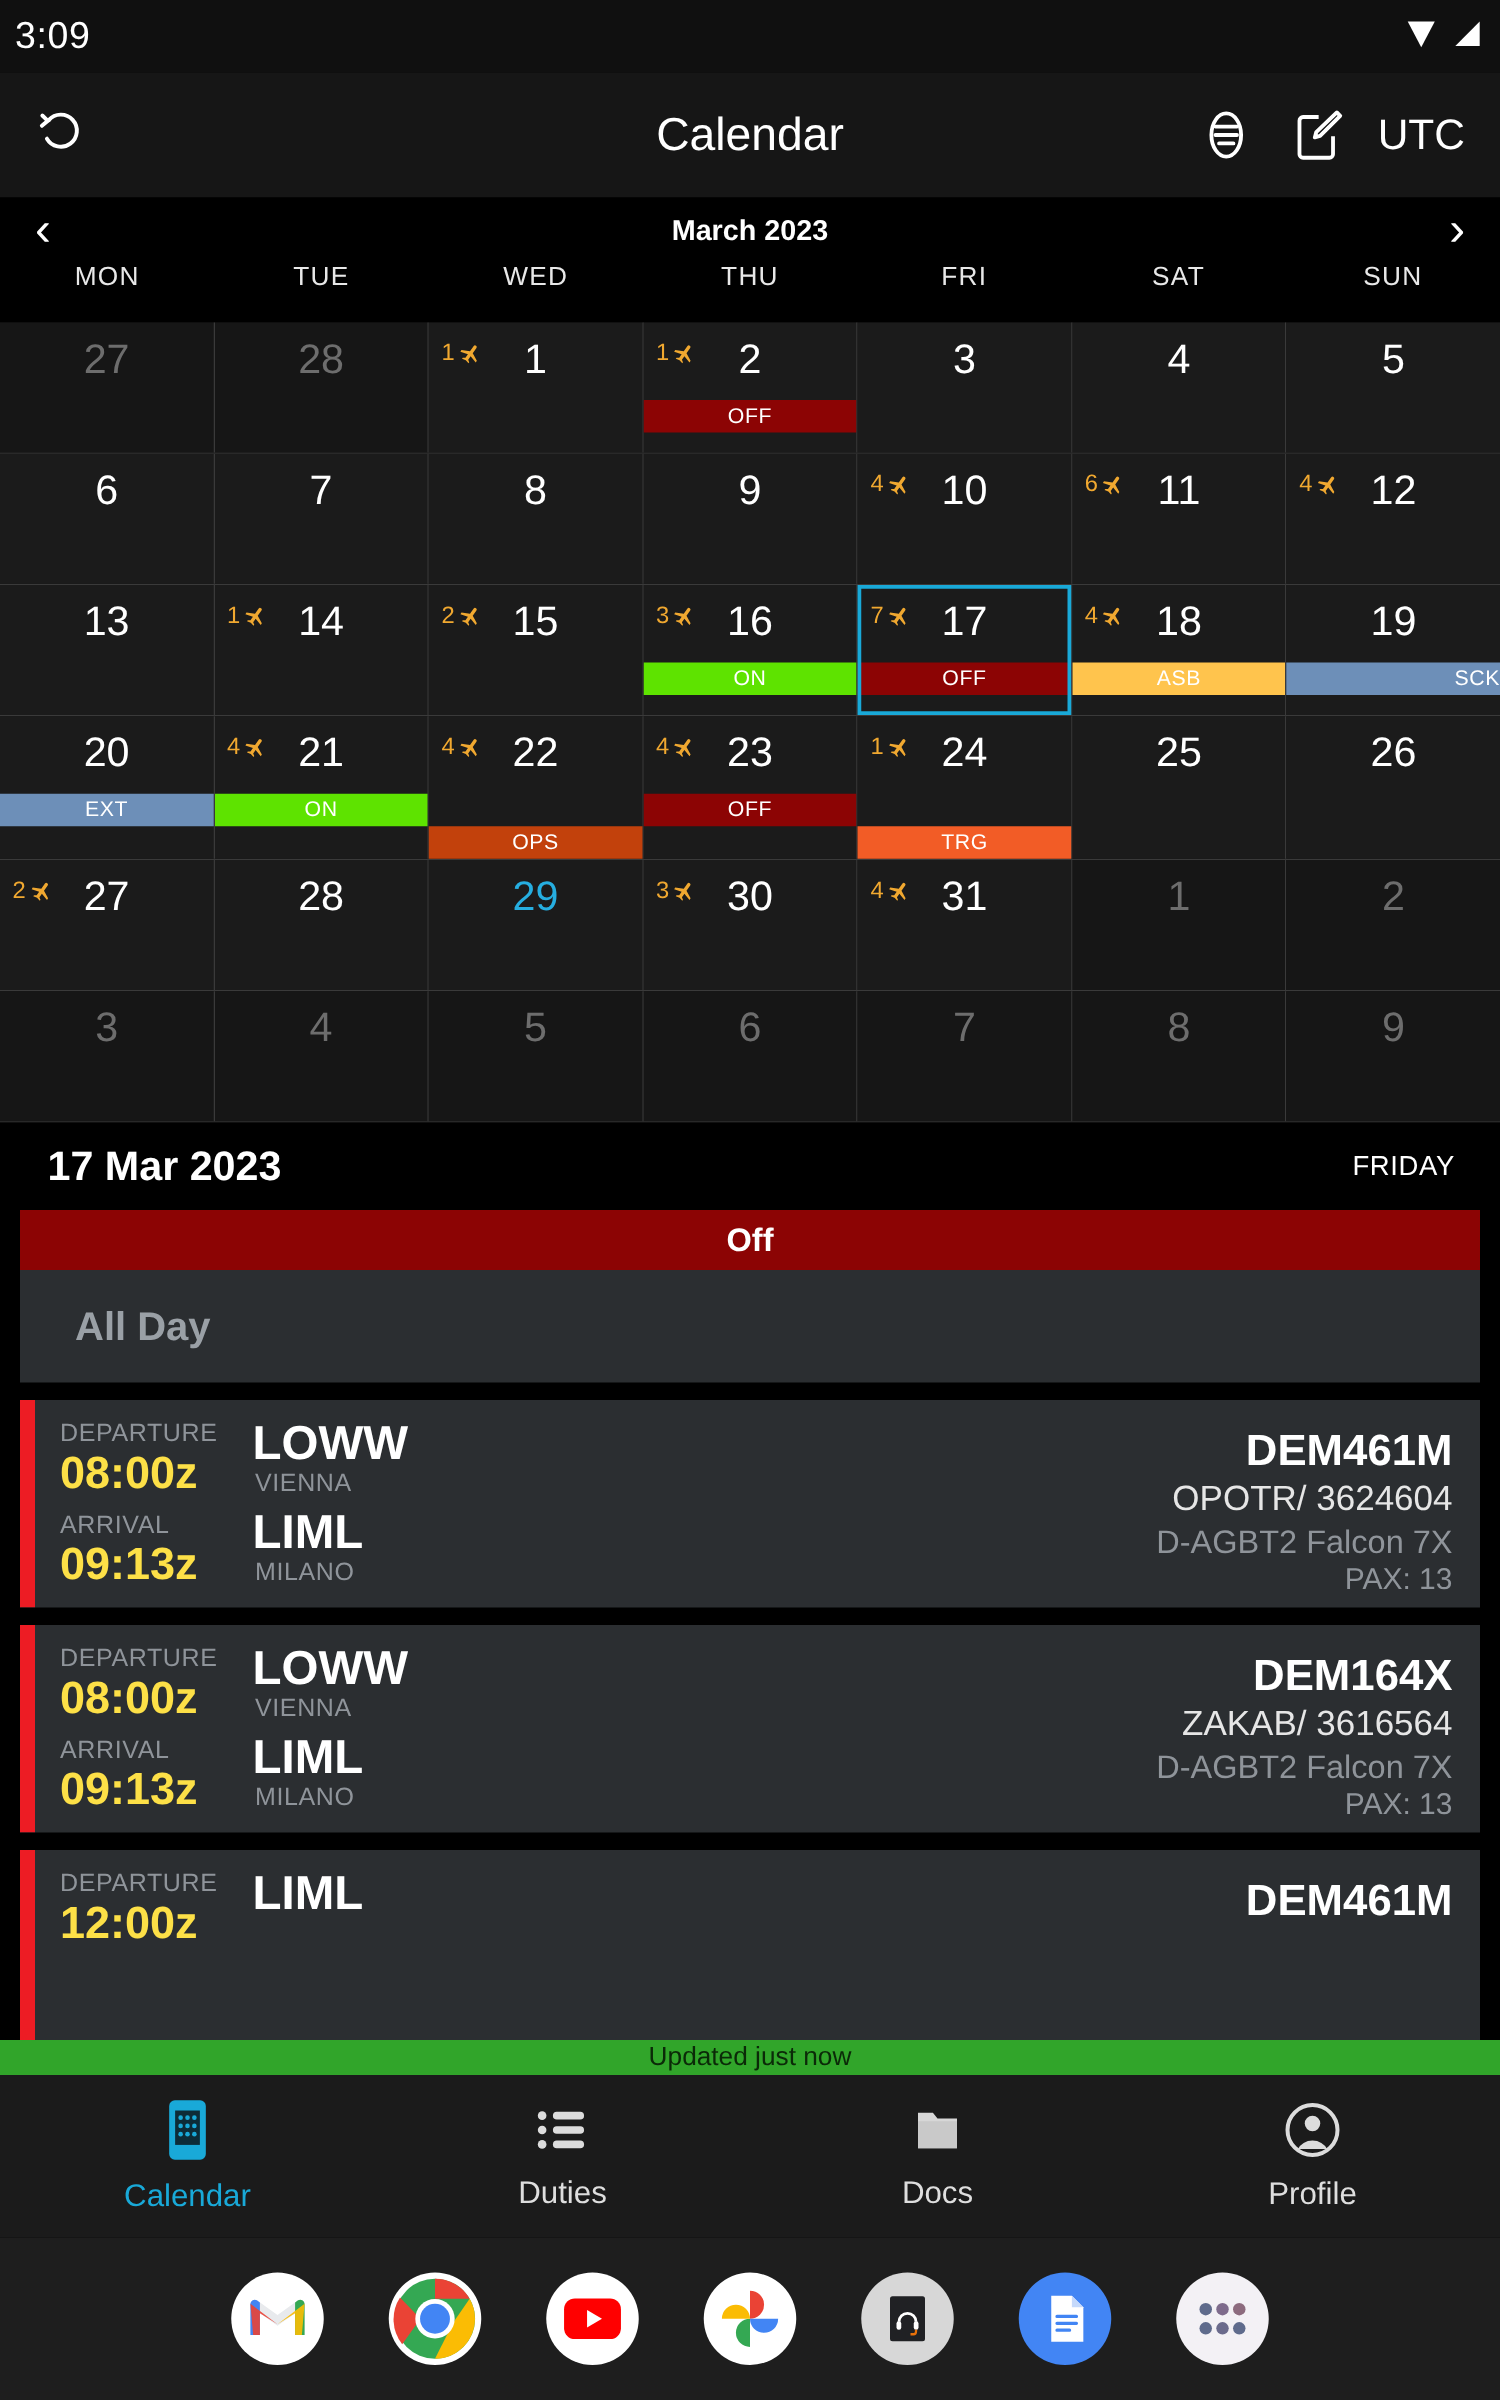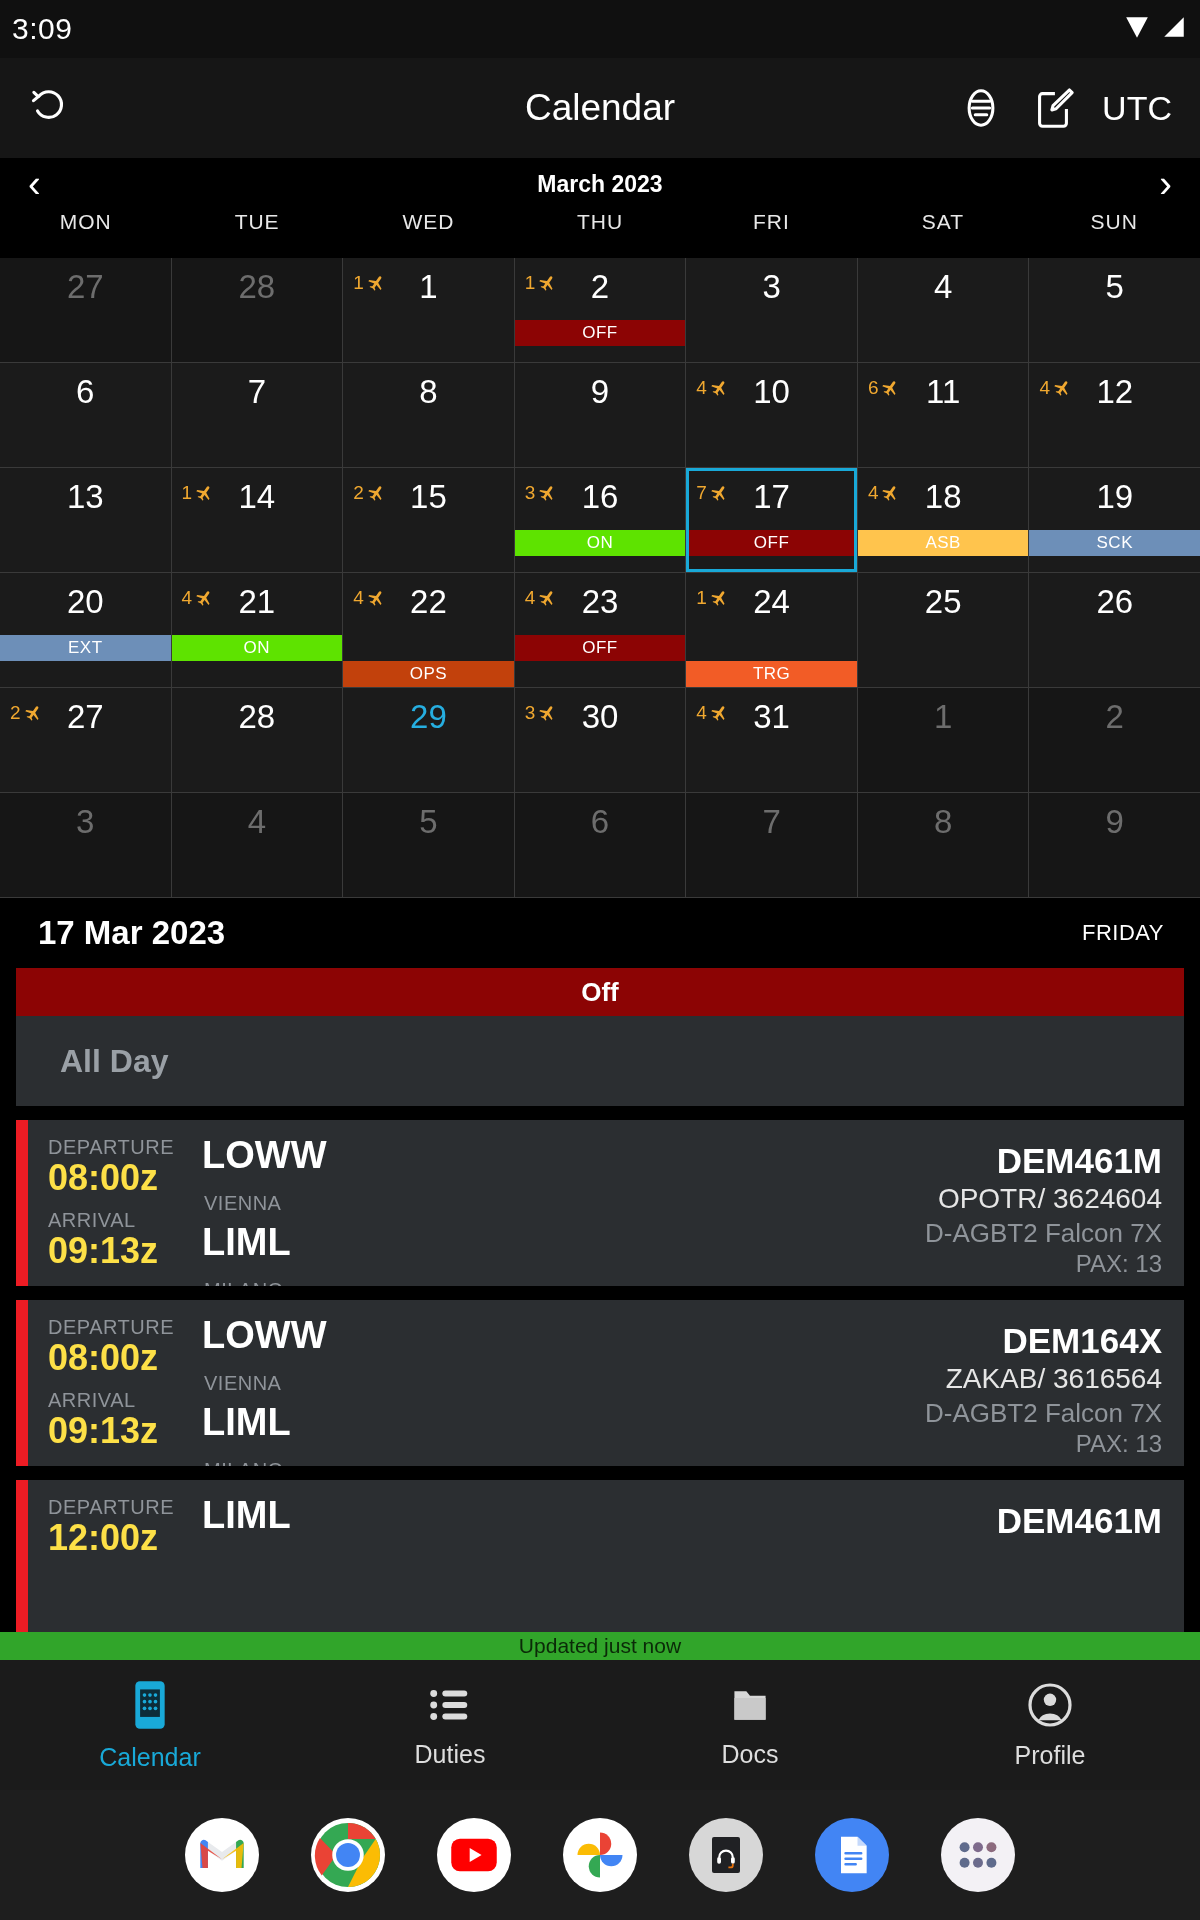--- a/index.html
+++ b/index.html
@@ -93,21 +93,21 @@
   .cards { margin-top:14px; padding:0 16px; display:flex; flex-direction:column; gap:14px; }
   .card {
     background:#2b2e31; height:166px; display:flex; position:relative; overflow:hidden;
   }
   .card .stripe { width:12px; background:#ed1c24; flex:0 0 12px; }
   .card .times { width:170px; padding:16px 0 0 20px; }
   .card .lbl { font-size:20px; color:#8f949a; letter-spacing:.5px; }
   .card .tm { font-size:36px; color:#fde047; font-weight:700; margin:-2px 0 10px 0; }
   .card .ports { padding:16px 0 0 4px; flex:1; }
   .card .icao { font-size:38px; color:#fff; font-weight:700; line-height:1.05; }
-  .card .city { font-size:20px; color:#8f949a; letter-spacing:.5px; margin:16px 0 8px 2px; }
+  .card .city { font-size:20px; color:#8f949a; letter-spacing:.5px; margin:0 0 8px 2px; }
   .card .meta { margin-left:auto; text-align:right; padding:22px 22px 0 0; }
   .card .fnum { font-size:35px; color:#fff; font-weight:700; line-height:1.1; }
   .card .reg { font-size:28px; color:#e6e6e6; line-height:1.3; }
   .card .ac { font-size:26px; color:#8f949a; line-height:1.25; }
   .card .pax { font-size:24px; color:#8f949a; line-height:1.25; }
 
   
   .toast {
     position:absolute; left:0; right:0; bottom:0; height:28px;
     background:#31a52a; display:flex; align-items:center; justify-content:center;
@@ -399,21 +399,21 @@
           </div>
           <div class="badgewrap">
             <div class="badge" style="background: rgb(255, 196, 77);">ASB</div>
           </div>
         </div>
         <div class="cell">
           <div class="topline">
             <div class="daynum">19</div>
           </div>
           <div class="badgewrap">
-            <div class="badge" style="background: rgb(109, 143, 184);">SCK</div>
+            <div class="badge" style="background: rgb(109, 143, 184); text-align: right;">SCK</div>
           </div>
         </div>
       </div>
       <div class="week">
         <div class="cell">
           <div class="topline">
             <div class="daynum">20</div>
           </div>
           <div class="badgewrap">
             <div class="badge" style="background: rgb(109, 143, 184);">EXT</div>

